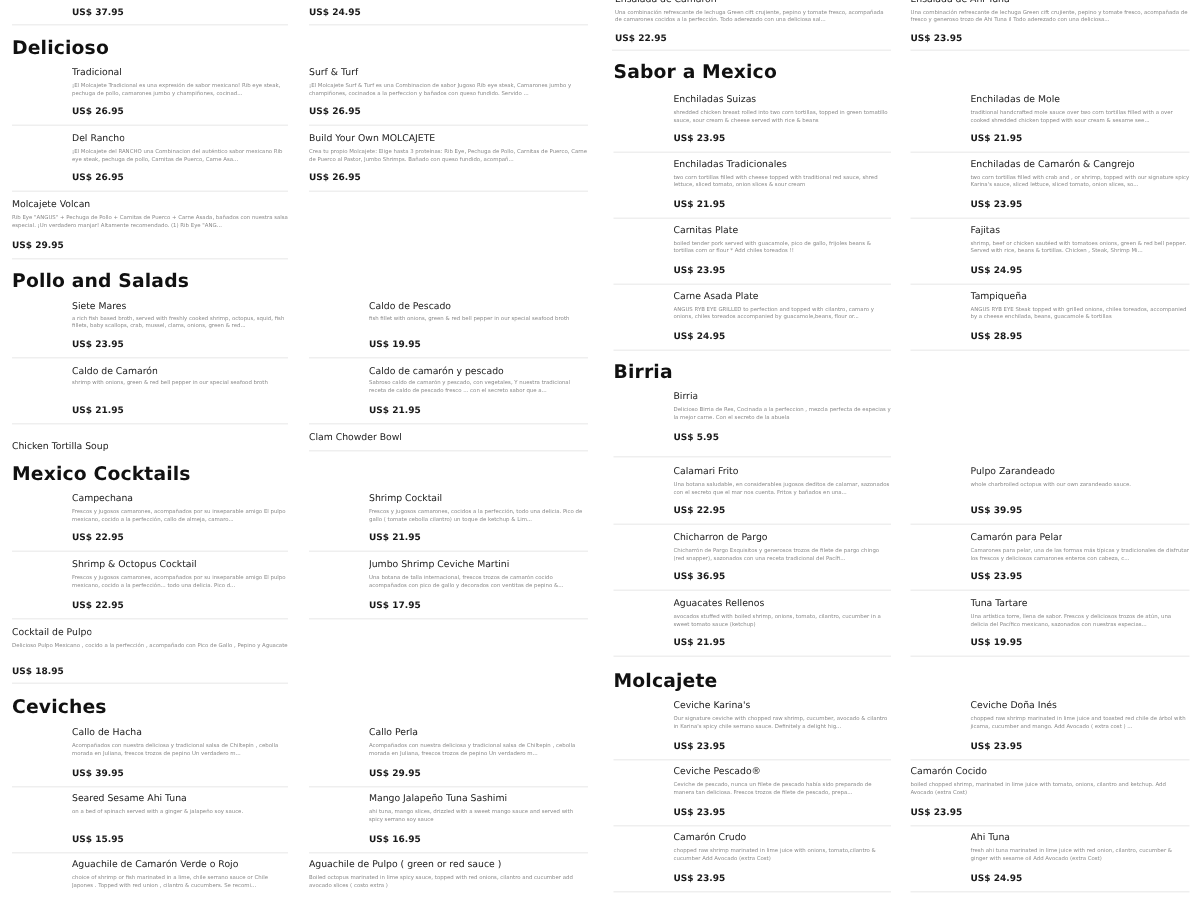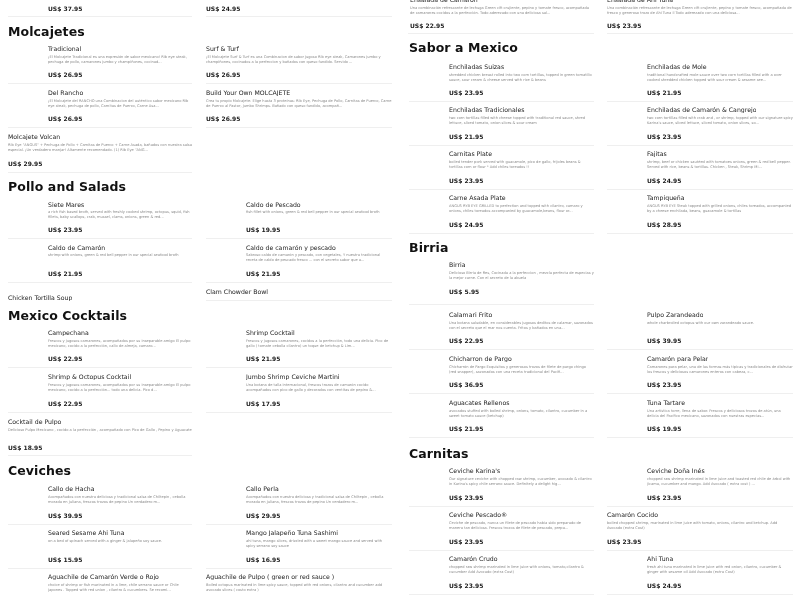--- a/index.html
+++ b/index.html
@@ -26,21 +26,21 @@
   <div class="t" style="left:2px;top:-4px;">Ensalada de Camarón</div>
   <div class="d" style="left:2px;top:6px;width:184px;">Una combinación refrescante de lechuga Green cift crujiente, pepino y tomate fresco, acompañada de camarones cocidos a la perfección. Todo aderezado con una deliciosa sal...</div>
   <div class="p" style="left:2px;top:22px;">US$ 22.95</div>
 </div>
 <div class="card" style="left:607px;top:0;width:186px;height:34px;">
   <div class="t" style="left:0;top:-4px;">Ensalada de Ahi Tuna</div>
   <div class="d" style="left:0;top:6px;width:186px;">Una combinación refrescante de lechuga Green cift crujiente, pepino y tomate fresco, acompañada de fresco y generoso trozo de Ahi Tuna il Todo aderezado con una deliciosa...</div>
   <div class="p" style="left:0;top:22px;">US$ 23.95</div>
 </div>
 
-<div class="sec" style="left:8px;top:24px;">Molcajetes</div>
+<div class="sec" style="left:8px;top:24px;">Delicioso</div>
 
 <div class="card" style="left:8px;top:43px;width:184px;height:41px;">
   <div class="thumb"></div>
   <div class="t" style="left:40px;top:2px;">Tradicional</div>
   <div class="d" style="left:40px;top:12px;width:144px;">¡El Molcajete Tradicional es una expresión de sabor mexicano! Rib eye steak, pechuga de pollo, camarones jumbo y champiñones, cocinad...</div>
   <div class="p" style="left:40px;top:28px;">US$ 26.95</div>
 </div>
 <div class="card" style="left:206px;top:43px;width:186px;height:41px;">
   <div class="t" style="left:0;top:2px;">Surf &amp; Turf</div>
   <div class="d" style="left:0;top:12px;width:186px;">¡El Molcajete Surf &amp; Turf es una Combinacion de sabor Jugoso Rib eye steak, Camarones jumbo y champiñones, cocinados a la perfeccion y bañados con queso fundido. Servido ...</div>
@@ -253,21 +253,21 @@
   <div class="d" style="left:40px;top:12px;width:145px;">avocados stuffed with boiled shrimp, onions, tomato, cilantro, cucumber in a sweet tomato sauce (ketchup)</div>
   <div class="p" style="left:40px;top:28px;">US$ 21.95</div>
 </div>
 <div class="card" style="left:607px;top:397px;width:186px;height:41px;">
   <div class="thumb"></div>
   <div class="t" style="left:40px;top:2px;">Tuna Tartare</div>
   <div class="d" style="left:40px;top:12px;width:146px;">Una artística torre, llena de sabor. Frescos y deliciosos trozos de atún, una delicia del Pacífico mexicano, sazonados con nuestras especias...</div>
   <div class="p" style="left:40px;top:28px;">US$ 19.95</div>
 </div>
 
-<div class="sec" style="left:409px;top:446px;">Carnitas</div>
+<div class="sec" style="left:409px;top:446px;">Molcajete</div>
 
 <div class="card" style="left:409px;top:466px;width:185px;height:41px;">
   <div class="thumb"></div>
   <div class="t" style="left:40px;top:1px;">Ceviche Karina's</div>
   <div class="d" style="left:40px;top:11px;width:145px;">Our signature ceviche with chopped raw shrimp, cucumber, avocado &amp; cilantro in Karina's spicy chile serrano sauce. Definitely a delight hig...</div>
   <div class="p" style="left:40px;top:28px;">US$ 23.95</div>
 </div>
 <div class="card" style="left:607px;top:466px;width:186px;height:41px;">
   <div class="thumb"></div>
   <div class="t" style="left:40px;top:1px;">Ceviche Doña Inés</div>

